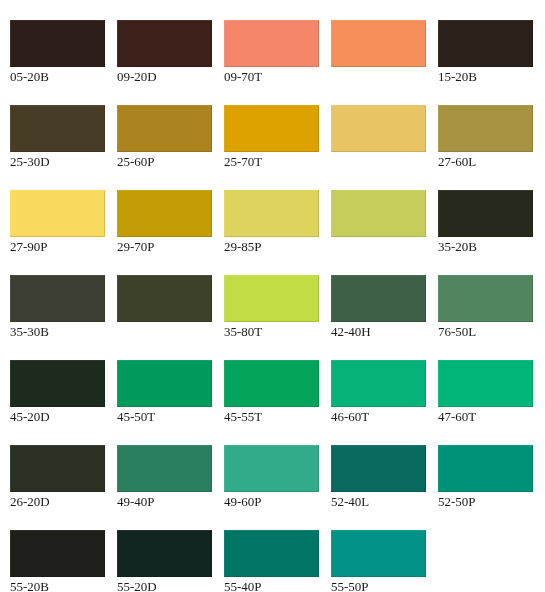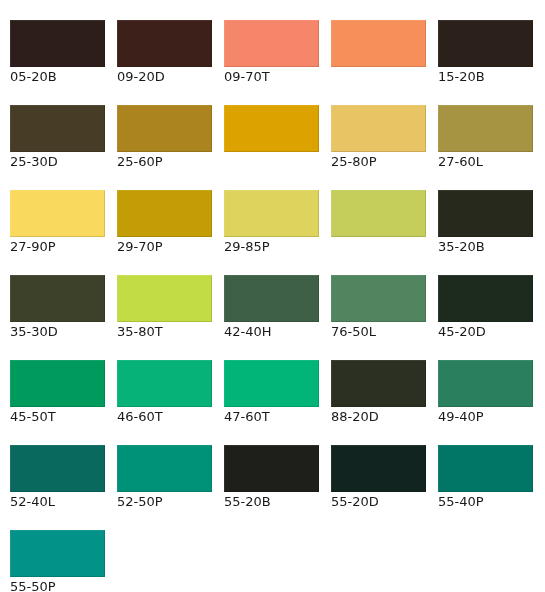--- a/index.html
+++ b/index.html
@@ -20,20 +20,21 @@
     height: 592px;
     box-sizing: border-box;
     padding: 20px 0 0 10px;
     display: grid;
     grid-template-columns: repeat(5, 95px);
     grid-template-rows: repeat(7, 47px);
     column-gap: 12px;
     row-gap: 38px;
     align-content: start;
     justify-content: start;
+    font-family: Liberation Serif, serif;
   }
   .swatch-cell {
     position: relative;
     width: 95px;
     height: 47px;
   }
   .swatch-color {
     width: 95px;
     height: 47px;
     display: block;
@@ -91,24 +92,24 @@
     <div class="swatch-cell">
       <div class="swatch-color" style="background-color: rgb(71, 60, 37);"></div>
       <div class="swatch-label">25-30D</div>
     </div>
     <div class="swatch-cell">
       <div class="swatch-color" style="background-color: rgb(171, 132, 32);"></div>
       <div class="swatch-label">25-60P</div>
     </div>
     <div class="swatch-cell">
       <div class="swatch-color" style="background-color: rgb(220, 163, 0);"></div>
+      <div class="swatch-label">25-70T</div>
     </div>
     <div class="swatch-cell">
       <div class="swatch-color" style="background-color: rgb(233, 196, 100);"></div>
-      <div class="swatch-label">25-80P</div>
     </div>
     <div class="swatch-cell">
       <div class="swatch-color" style="background-color: rgb(166, 148, 67);"></div>
       <div class="swatch-label">27-60L</div>
     </div>
     <div class="swatch-cell">
       <div class="swatch-color" style="background-color: rgb(250, 218, 94);"></div>
       <div class="swatch-label">27-90P</div>
     </div>
     <div class="swatch-cell">
@@ -120,22 +121,25 @@
       <div class="swatch-label">29-85P</div>
     </div>
     <div class="swatch-cell">
       <div class="swatch-color" style="background-color: rgb(197, 206, 91);"></div>
     </div>
     <div class="swatch-cell">
       <div class="swatch-color" style="background-color: rgb(38, 41, 27);"></div>
       <div class="swatch-label">35-20B</div>
     </div>
     <div class="swatch-cell">
+      <div class="swatch-color" style="background-color: rgb(61, 62, 51);"></div>
+      <div class="swatch-label">35-30B</div>
+    </div>
+    <div class="swatch-cell">
       <div class="swatch-color" style="background-color: rgb(61, 65, 41);"></div>
-      <div class="swatch-label">35-30D</div>
     </div>
     <div class="swatch-cell">
       <div class="swatch-color" style="background-color: rgb(193, 220, 69);"></div>
       <div class="swatch-label">35-80T</div>
     </div>
     <div class="swatch-cell">
       <div class="swatch-color" style="background-color: rgb(61, 96, 71);"></div>
       <div class="swatch-label">42-40H</div>
     </div>
     <div class="swatch-cell">
@@ -144,34 +148,42 @@
     </div>
     <div class="swatch-cell">
       <div class="swatch-color" style="background-color: rgb(29, 43, 30);"></div>
       <div class="swatch-label">45-20D</div>
     </div>
     <div class="swatch-cell">
       <div class="swatch-color" style="background-color: rgb(0, 155, 92);"></div>
       <div class="swatch-label">45-50T</div>
     </div>
     <div class="swatch-cell">
+      <div class="swatch-color" style="background-color: rgb(5, 164, 93);"></div>
+      <div class="swatch-label">45-55T</div>
+    </div>
+    <div class="swatch-cell">
       <div class="swatch-color" style="background-color: rgb(6, 178, 119);"></div>
       <div class="swatch-label">46-60T</div>
     </div>
     <div class="swatch-cell">
       <div class="swatch-color" style="background-color: rgb(0, 181, 119);"></div>
       <div class="swatch-label">47-60T</div>
     </div>
     <div class="swatch-cell">
       <div class="swatch-color" style="background-color: rgb(43, 48, 35);"></div>
-      <div class="swatch-label">88-20D</div>
+      <div class="swatch-label">26-20D</div>
     </div>
     <div class="swatch-cell">
       <div class="swatch-color" style="background-color: rgb(42, 127, 94);"></div>
       <div class="swatch-label">49-40P</div>
+    </div>
+    <div class="swatch-cell">
+      <div class="swatch-color" style="background-color: rgb(50, 171, 138);"></div>
+      <div class="swatch-label">49-60P</div>
     </div>
     <div class="swatch-cell">
       <div class="swatch-color" style="background-color: rgb(9, 105, 94);"></div>
       <div class="swatch-label">52-40L</div>
     </div>
     <div class="swatch-cell">
       <div class="swatch-color" style="background-color: rgb(0, 145, 121);"></div>
       <div class="swatch-label">52-50P</div>
     </div>
     <div class="swatch-cell">

